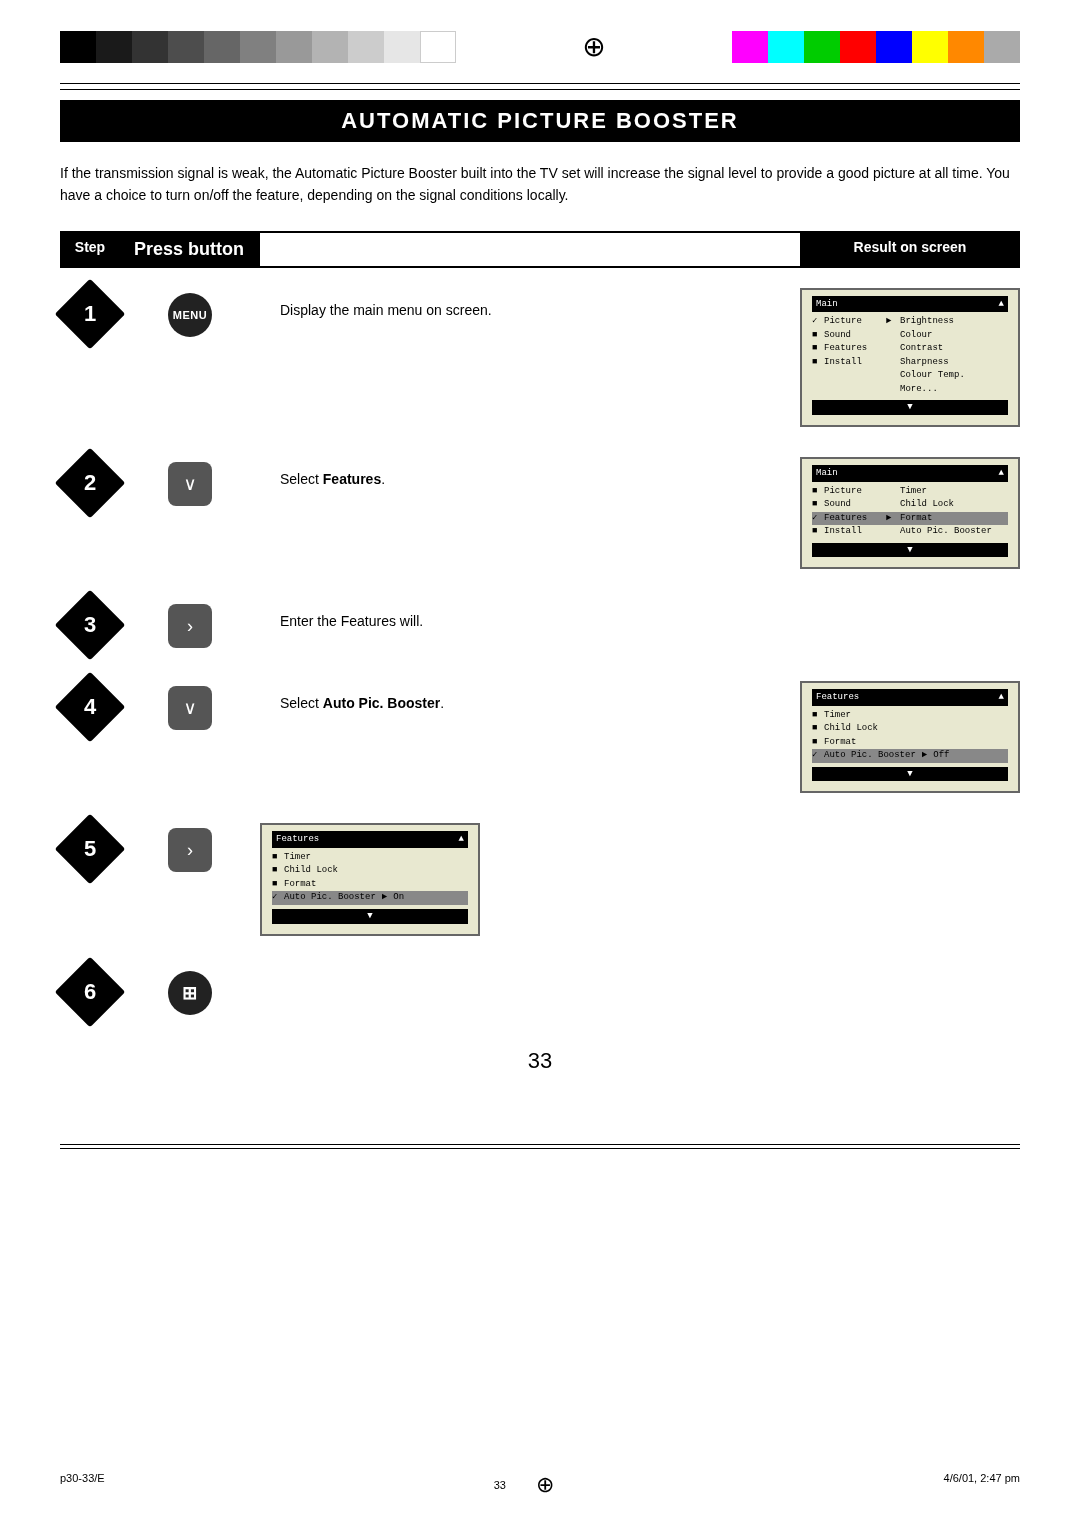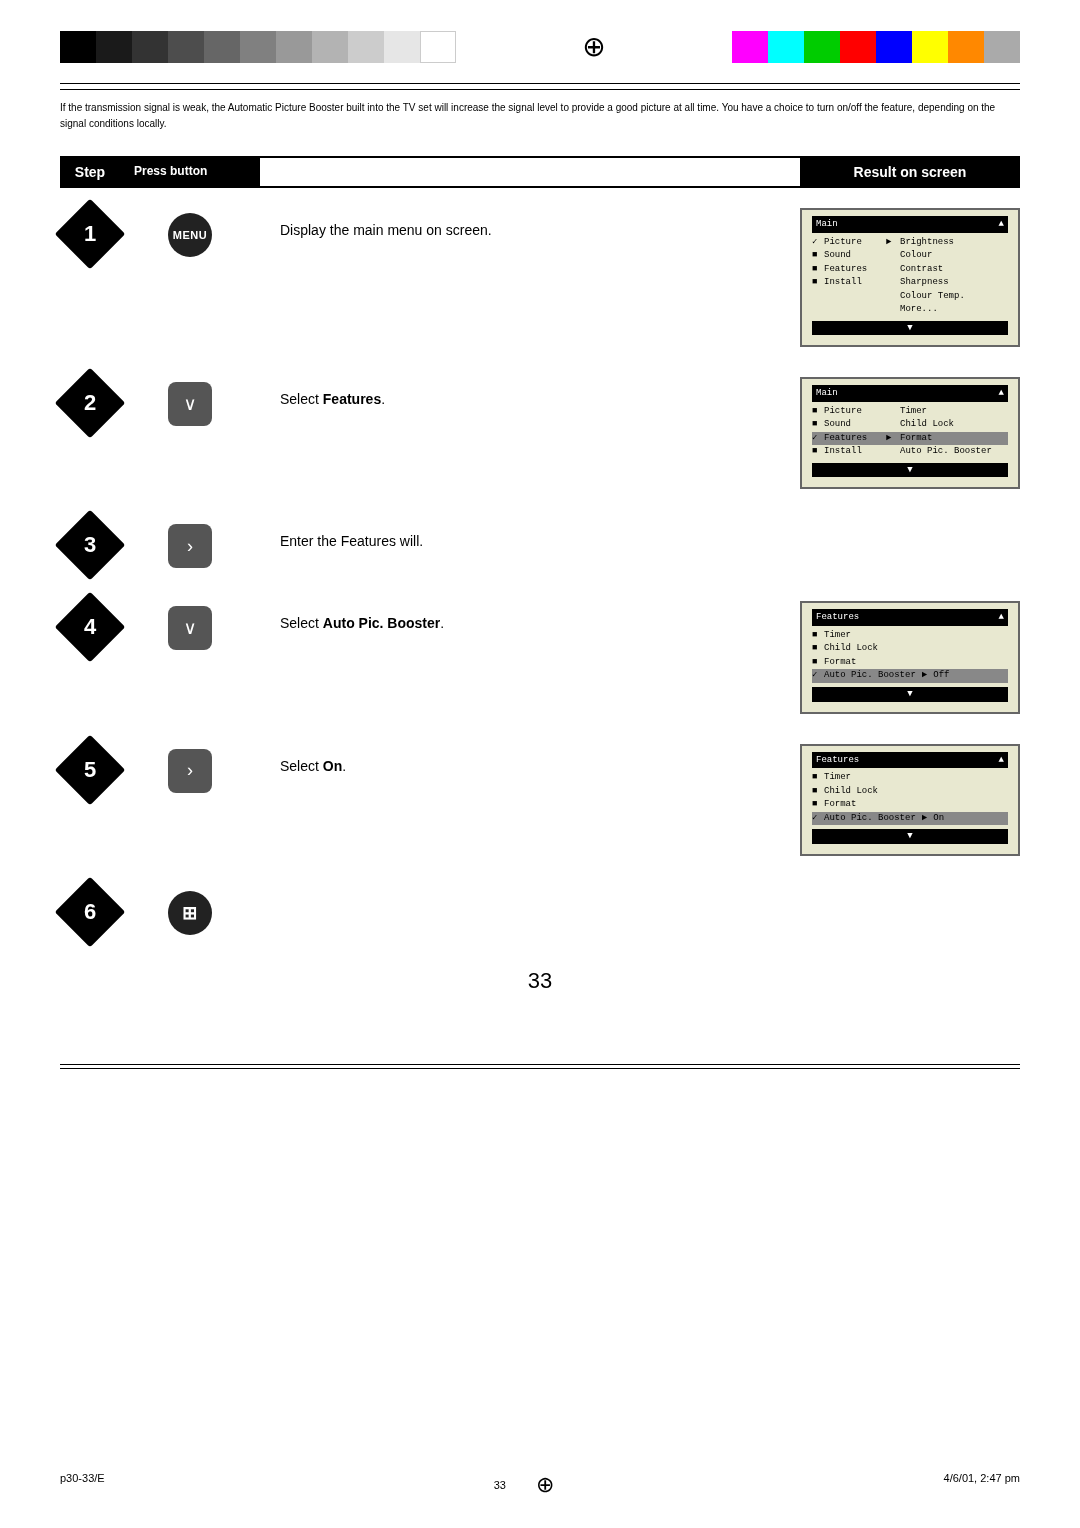--- a/index.html
+++ b/index.html
@@ -75,21 +75,21 @@
     .page-title-bar h1 {
       font-family: Arial, sans-serif;
       font-size: 22px;
       font-weight: normal;
       letter-spacing: 1px;
       text-transform: uppercase;
     }
 
     
     .description {
-      font-size: 10px;
+      font-size: 14px;
       line-height: 1.6;
       margin-bottom: 24px;
       font-family: Arial, sans-serif;
     }
 
     
     .steps-header {
       display: flex;
       margin-bottom: 0;
     }
@@ -100,21 +100,21 @@
       font-size: 14px;
       font-weight: bold;
       padding: 6px 14px;
       min-width: 60px;
       text-align: center;
     }
     .steps-header .col-press {
       background: #000;
       color: #fff;
       font-family: Arial, sans-serif;
-      font-size: 12px;
+      font-size: 18px;
       font-weight: bold;
       padding: 6px 14px;
       min-width: 140px;
     }
     .steps-header .col-spacer {
       flex: 1;
     }
     .steps-header .col-result {
       background: #000;
       color: #fff;
@@ -309,20 +309,25 @@
   </div>
 </div>
 
 <div class="header-rules">
   <div class="rule-line"></div>
   <div class="rule-line" style="margin-top:3px;"></div>
 </div>
 
 <div class="main-content">
 
+  <div class="page-title-bar">
+    <h1>
+      <span style="font-variant: small-caps; font-family: Arial, sans-serif; font-size: 22px; font-weight: bold; letter-spacing: 2px;">Automatic Picture Booster</span>
+    </h1>
+  </div>
 
   <p class="description">If the transmission signal is weak, the Automatic Picture Booster built into the TV set will increase the signal level to provide a good picture at all time. You have a choice to turn on/off the feature, depending on the signal conditions locally.</p>
 
   <div class="steps-header-wrapper">
     <div class="steps-header" style="display:flex; width:100%;">
       <div class="col-step">Step</div>
       <div class="col-press">Press button</div>
       <div class="col-spacer"></div>
       <div class="col-result">Result on screen</div>
     </div>
@@ -498,23 +503,20 @@
   <div class="step-row">
     <div class="step-number">
       <div style="position:relative; width:52px; height:52px; display:flex; align-items:center; justify-content:center;">
         <div style="width:50px; height:50px; background:#000; transform:rotate(45deg); border-radius:3px;"></div>
         <span style="position:absolute; color:#fff; font-size:22px; font-weight:bold; font-family:Arial,sans-serif;">5</span>
       </div>
     </div>
     <div class="step-button-col">
       <div class="btn-chevron" style="font-size:18px;">›</div>
     </div>
-    <div class="step-instruction">
-      Select <strong>On</strong>.
-    </div>
     <div class="step-result">
       <div class="screen-display">
         <div class="screen-title-bar">
           <span>Features</span>
             <span>▲</span>
         </div>
         <div class="screen-row">
           <span style="min-width:8px;">■</span>
           <span>Timer</span>
         </div>

